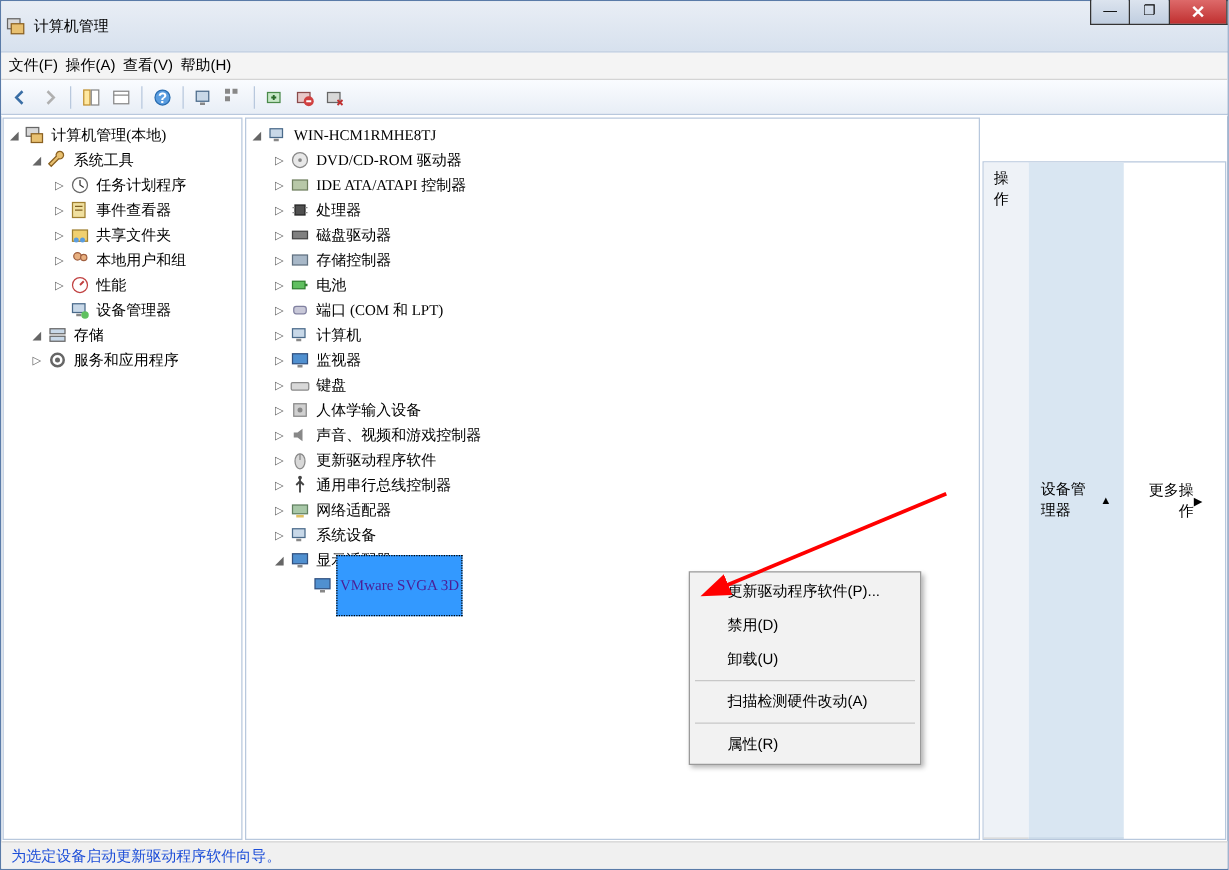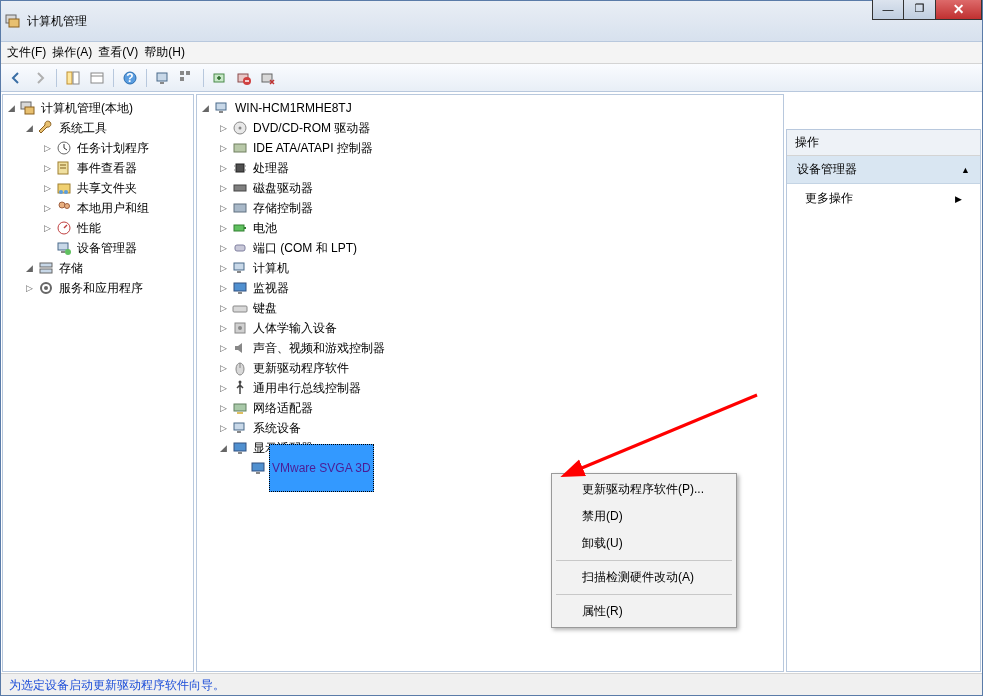--- a/index.html
+++ b/index.html
@@ -24,38 +24,38 @@
 .toolbar { height: 28px; background: linear-gradient(#fafcff,#e8eef6); border-bottom: 1px solid #b8c8dd; display: flex; align-items: center; padding: 0 4px; gap: 2px; }
 .tb-btn { width: 22px; height: 22px; border: 1px solid transparent; display: flex; align-items: center; justify-content: center; }
 .tb-sep { width: 1px; height: 18px; background: #b8c8dd; margin: 0 3px; }
 .tb-btn svg { width: 16px; height: 16px; }
 
 
 .content { flex: 1; display: flex; border-top: 1px solid #fff; }
 .pane { border: 1px solid #b8c8dd; background: #fff; margin: 1px; }
 .left-pane { width: 192px; overflow: auto; padding: 3px; }
 .center-pane { flex: 1; overflow: auto; padding: 3px; position: relative; }
-.right-pane { width: 195px; display: flex; flex-direction: column; margin-top: 36px; }
+.right-pane { width: 195px; display: flex; flex-direction: row; margin-top: 36px; }
 .right-header { background: #eef2f7; padding: 4px 8px; border-bottom: 1px solid #d4d4d4; }
 .right-section { background: #d9e6f2; padding: 5px 10px; border-bottom: 1px solid #c4d4e4; display: flex; align-items: center; justify-content: space-between; }
 .right-link { padding: 6px 18px; display: flex; align-items: center; justify-content: space-between; cursor: pointer; text-align: right; }
 .tri { font-size: 9px; }
 
 
 .tree { list-style: none; }
 .tree ul { list-style: none; padding-left: 18px; }
 .tree li { white-space: nowrap; }
 .tree-row { display: flex; align-items: center; height: 20px; gap: 3px; padding-right: 6px; }
 .tree-row.selected .tree-label { background: #3399ff; color: #4c1d95; border: 1px dotted #000; padding: 16px 2px; }
-.tree-label { padding: 0 2px; }
+.tree-label { padding: 0 2px; font-family: Liberation Serif, serif; }
 .expander { width: 11px; height: 11px; display: flex; align-items: center; justify-content: center; font-size: 9px; color: #666; cursor: pointer; }
 .expander.empty { visibility: hidden; }
 
 
-.context-menu { position: absolute; background: #f2f2f2; border: 1px solid #9a9a9a; box-shadow: 2px 2px 4px rgba(0,0,0,0.3); padding: 2px; left: 354px; top: 362px; width: 186px; margin-top: 16px; }
+.context-menu { position: absolute; background: #f2f2f2; border: 1px solid #9a9a9a; box-shadow: 2px 2px 4px rgba(0,0,0,0.3); padding: 2px; left: 354px; top: 362px; width: 186px; }
 .cm-item { padding: 5px 16px 5px 28px; cursor: default; }
 .cm-sep { height: 1px; background: #c8c8c8; margin: 3px 2px; }
 
 
 .arrow { position: absolute; pointer-events: none; }
 
 
 .statusbar { height: 22px; background: #f0f0f0; border-top: 1px solid #d4d4d4; padding: 3px 8px; color: #1d4ed8; }
 
 

